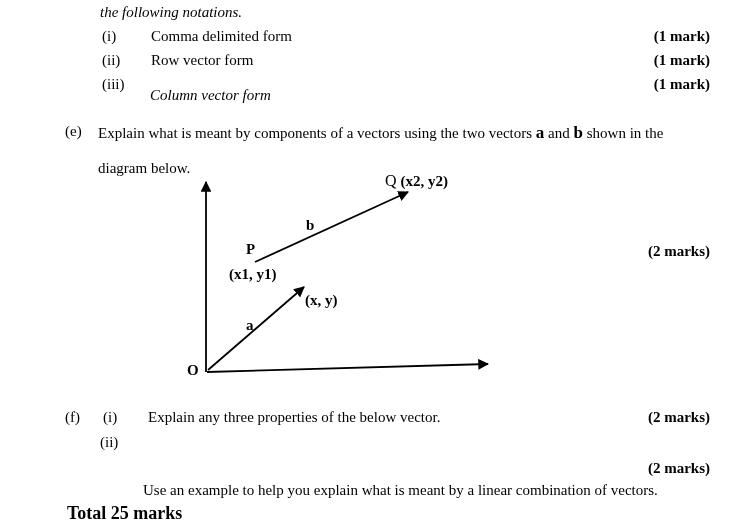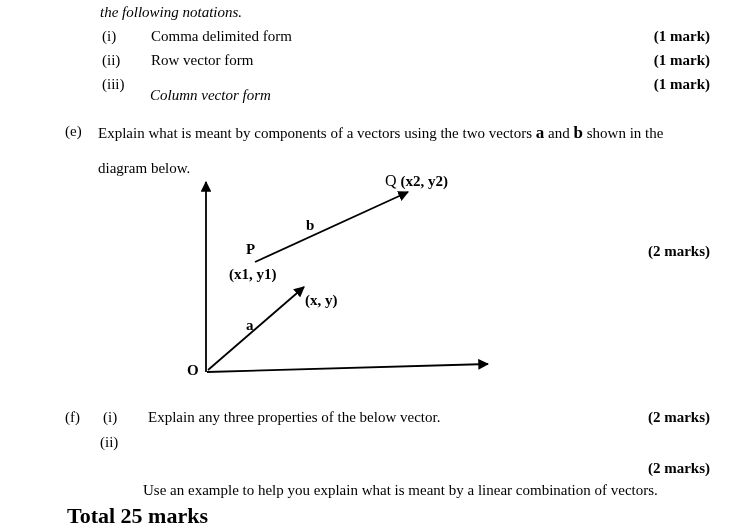--- a/index.html
+++ b/index.html
@@ -8,21 +8,21 @@
     width: 732px; height: 530px;
     position: relative; overflow: hidden;
     font-family: "Liberation Serif", serif;
     color: #000;
   }
   .abs { position: absolute; white-space: nowrap; font-size: 15px; line-height: 1.25; }
   .marks { font-weight: bold; margin-left: 23px; }
   .right { right: 22px; text-align: right; }
   strong { font-weight: normal; }
   .vec { font-weight: bold; font-size: 17px; }
-  .total { font-weight: bold; font-size: 22px; }
+  .total { font-weight: bold; font-size: 18px; }
   svg { position: absolute; left: 180px; top: 160px; }
   svg text { font-family: "Liberation Serif", serif; font-weight: bold; font-size: 15px; fill: #000; }
   svg .qname { font-weight: normal; font-size: 16px; }
   svg line { stroke: #000; stroke-width: 1.8; }
 </style>
 </head>
 <body>
 
 <div class="abs" style="left:100px; top:3px;font-style:italic;">the following notations.</div>
 

